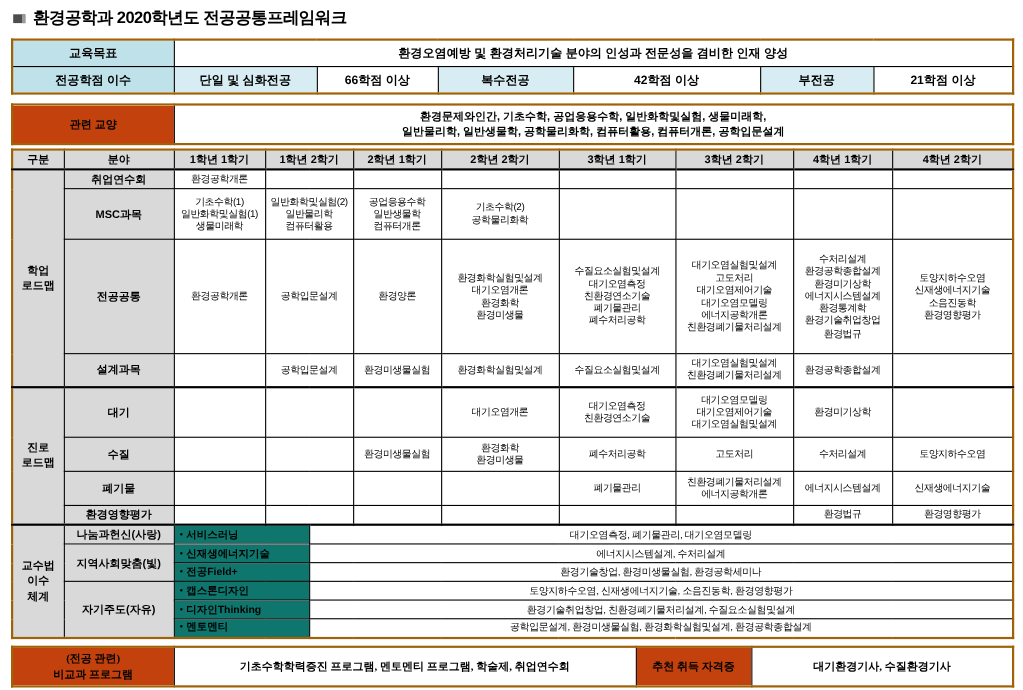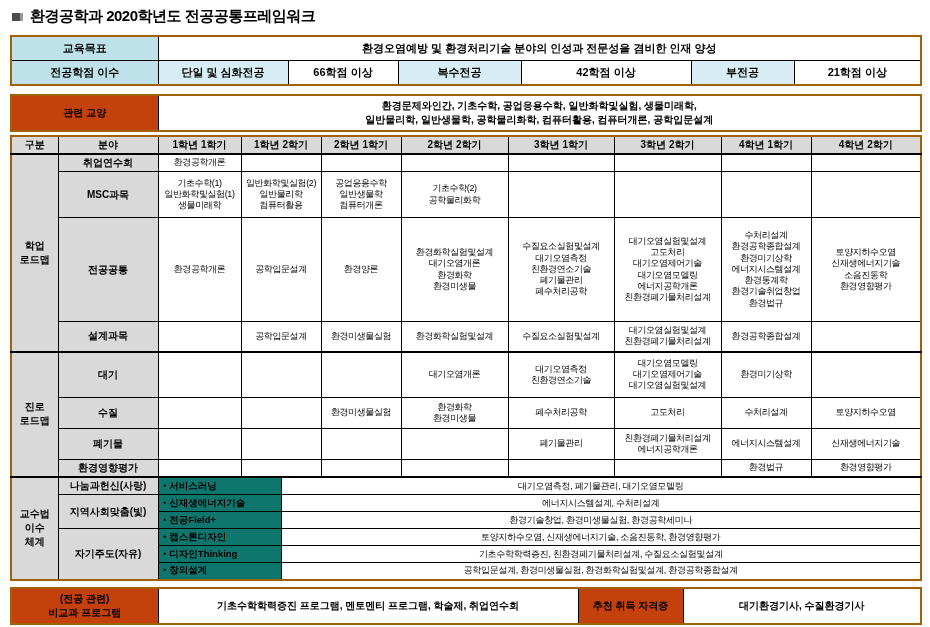--- a/index.html
+++ b/index.html
@@ -18,21 +18,21 @@
   .green{background:#c2410c;font-weight:bold;font-size:10px;}
   .gray{background:#d9d9d9;font-weight:bold;font-size:10px;}
   .course{font-size:9px;line-height:1.25;letter-spacing:-0.4px;}
   .pedcourse{font-size:9px;font-weight:normal;letter-spacing:-0.3px;}
   .item-cyan{background:#0f766e;font-weight:bold;font-size:9.5px;text-align:left;padding-left:5px;white-space:nowrap;}
   .item-cyan .blt{font-size:8px;margin-right:3px;vertical-align:1px;}
   .bb2 td{border-bottom:2px solid #000;}
   .bt2 td{border-top:2px solid #000;}
   .mt8{margin-top:8px;}
   .mt3{margin-top:3px;}
-  .mt6{margin-top:6px;}
+  .mt6{margin-top:6px;font-family:Liberation Serif, serif;}
 </style>
 </head>
 <body>
 
 <div class="page">
 
   <div class="title-row">
     <span class="sq"></span>
     <span class="title-text">환경공학과 2020학년도 전공공통프레임워크</span>
   </div>
@@ -251,24 +251,24 @@
       <td class="item-cyan" colspan="2"><span class="blt">▪</span><span>전공Field+</span></td>
       <td class="pedcourse" colspan="7">환경기술창업, 환경미생물실험, 환경공학세미나</td>
     </tr>
     <tr style="height:17px">
       <td class="gray" rowspan="3">자기주도(자유)</td>
       <td class="item-cyan" colspan="2"><span class="blt">▪</span><span>캡스톤디자인</span></td>
       <td class="pedcourse" colspan="7">토양지하수오염, 신재생에너지기술, 소음진동학, 환경영향평가</td>
     </tr>
     <tr style="height:17px">
       <td class="item-cyan" colspan="2"><span class="blt">▪</span><span>디자인Thinking</span></td>
-      <td class="pedcourse" colspan="7">기초수학학력증진, 친환경폐기물처리설계, 수질요소실험및설계</td>
-    </tr>
-    <tr style="height:17px">
-      <td class="item-cyan" colspan="2"><span class="blt">▪</span><span>창의설계</span></td>
+      <td class="pedcourse" colspan="7">환경기술취업창업, 친환경폐기물처리설계, 수질요소실험및설계</td>
+    </tr>
+    <tr style="height:17px">
+      <td class="item-cyan" colspan="2"><span class="blt">▪</span><span>멘토멘티</span></td>
       <td class="pedcourse" colspan="7">공학입문설계, 환경미생물실험, 환경화학실험및설계, 환경공학종합설계</td>
     </tr>
   </tbody>
     </table>
 
   <table class="mt6">
     <colgroup>
         <col style="width:147px">
         <col style="width:420px">
         <col style="width:105px">

